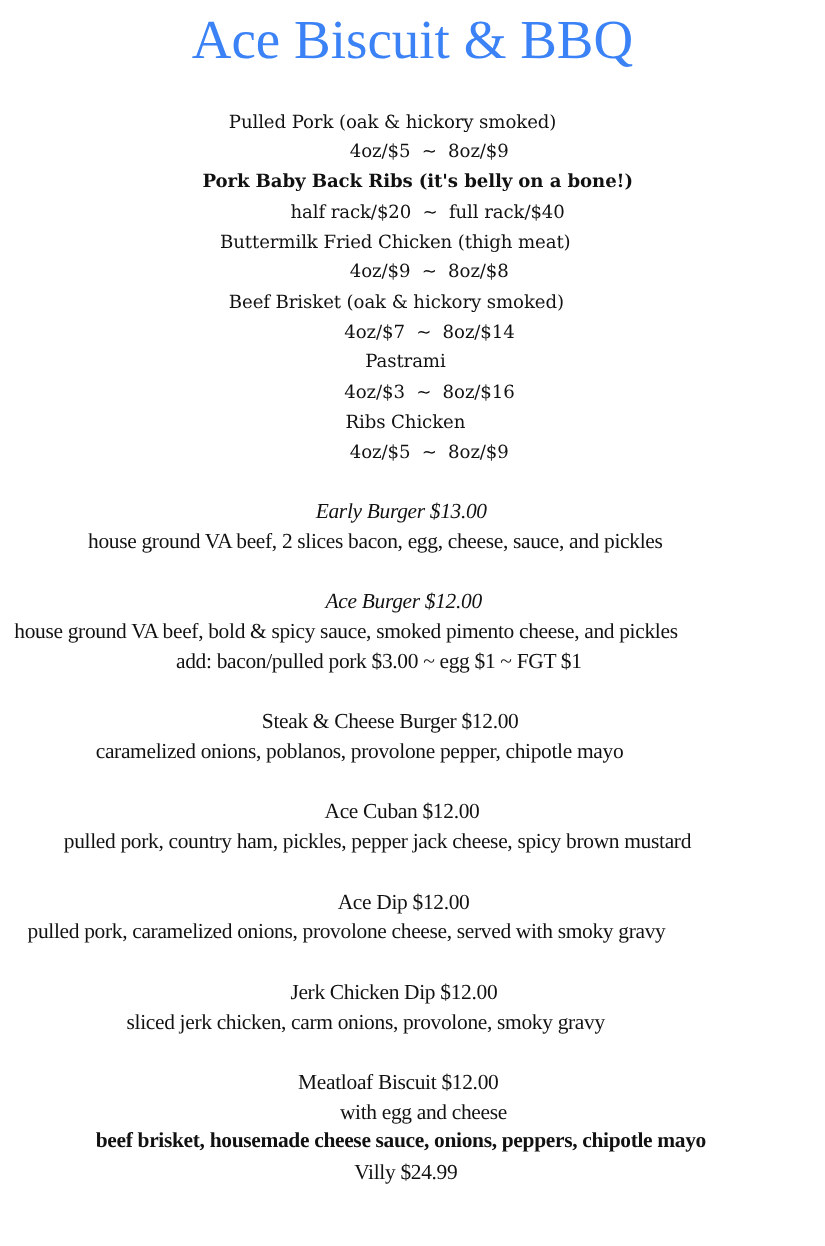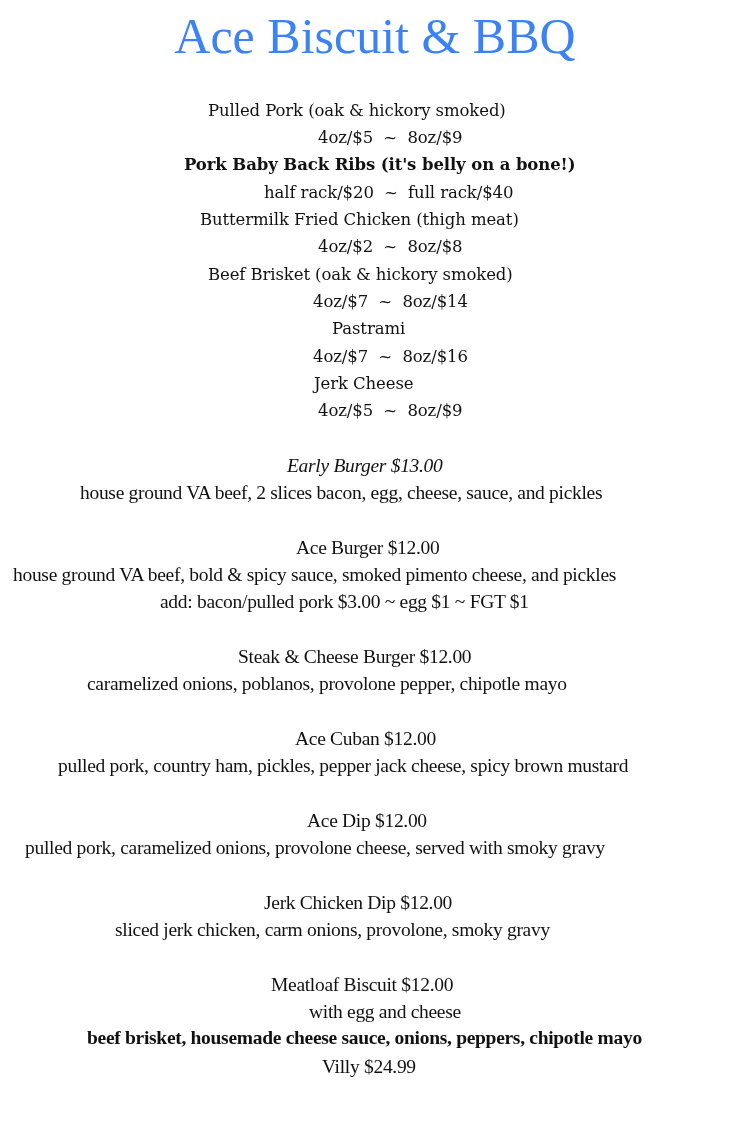--- a/index.html
+++ b/index.html
@@ -27,32 +27,32 @@
 </head>
 <body>
 
 <div class="title">Ace Biscuit &amp; BBQ</div>
 
 <div class="line bbq" style="left: 208px; top: 99px; white-space: pre;">Pulled Pork (oak &amp; hickory smoked)</div>
 <div class="line bbq" style="left: 318px; top: 126px; white-space: pre;">4oz/$5  ~  8oz/$9</div>
 <div class="line bbq" style="left: 184px; top: 153px; white-space: pre; font-weight: bold;">Pork Baby Back Ribs (it's belly on a bone!)</div>
 <div class="line bbq" style="left: 264px; top: 181px; white-space: pre;">half rack/$20  ~  full rack/$40</div>
 <div class="line bbq" style="left: 200px; top: 208px; white-space: pre;">Buttermilk Fried Chicken (thigh meat)</div>
-<div class="line bbq" style="left: 318px; top: 235px; white-space: pre;">4oz/$2  ~  8oz/$8</div>
+<div class="line bbq" style="left: 318px; top: 235px; white-space: pre;">4oz/$9  ~  8oz/$8</div>
 <div class="line bbq" style="left: 208px; top: 263px; white-space: pre;">Beef Brisket (oak &amp; hickory smoked)</div>
 <div class="line bbq" style="left: 313px; top: 290px; white-space: pre;">4oz/$7  ~  8oz/$14</div>
 <div class="line bbq" style="left: 332px; top: 317px; white-space: pre;">Pastrami</div>
-<div class="line bbq" style="left: 313px; top: 345px; white-space: pre;">4oz/$7  ~  8oz/$16</div>
-<div class="line bbq" style="left: 314px; top: 372px; white-space: pre;">Jerk Cheese</div>
+<div class="line bbq" style="left: 313px; top: 345px; white-space: pre;">4oz/$3  ~  8oz/$16</div>
+<div class="line bbq" style="left: 314px; top: 372px; white-space: pre;">Ribs Chicken</div>
 <div class="line bbq" style="left: 318px; top: 399px; white-space: pre;">4oz/$5  ~  8oz/$9</div>
 
 <div class="line cond" style="left: 287px; top: 454px; white-space: pre; font-style: italic;">Early Burger $13.00</div>
 <div class="line cond" style="left: 80px; top: 481px; white-space: pre;">house ground VA beef, 2 slices bacon, egg, cheese, sauce, and pickles</div>
 
-<div class="line cond" style="left: 296px; top: 536px; white-space: pre;">Ace Burger $12.00</div>
+<div class="line cond" style="left: 296px; top: 536px; white-space: pre; font-style: italic;">Ace Burger $12.00</div>
 <div class="line cond" style="left: 13px; top: 563px; white-space: pre;">house ground VA beef, bold &amp; spicy sauce, smoked pimento cheese, and pickles</div>
 <div class="line cond" style="left: 160px; top: 590px; white-space: pre;">add: bacon/pulled pork $3.00 ~ egg $1 ~ FGT $1</div>
 
 <div class="line cond" style="left: 238px; top: 645px; white-space: pre;">Steak &amp; Cheese Burger $12.00</div>
 <div class="line cond" style="left: 87px; top: 672px; white-space: pre;">caramelized onions, poblanos, provolone pepper, chipotle mayo</div>
 
 <div class="line cond" style="left: 295px; top: 727px; white-space: pre;">Ace Cuban $12.00</div>
 <div class="line cond" style="left: 58px; top: 754px; white-space: pre;">pulled pork, country ham, pickles, pepper jack cheese, spicy brown mustard</div>
 
 <div class="line cond" style="left: 307px; top: 809px; white-space: pre;">Ace Dip $12.00</div>

